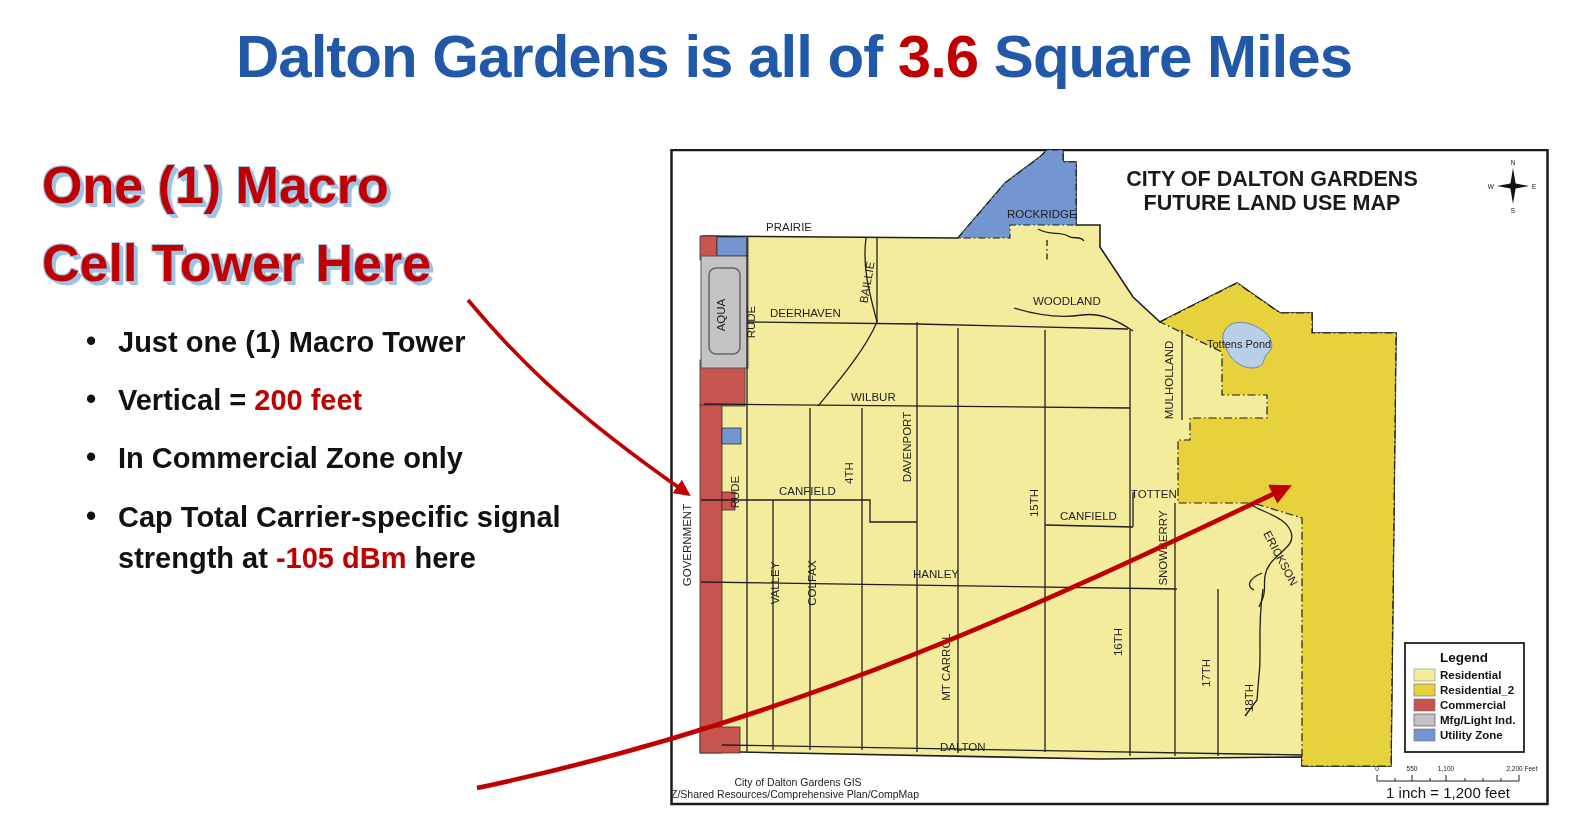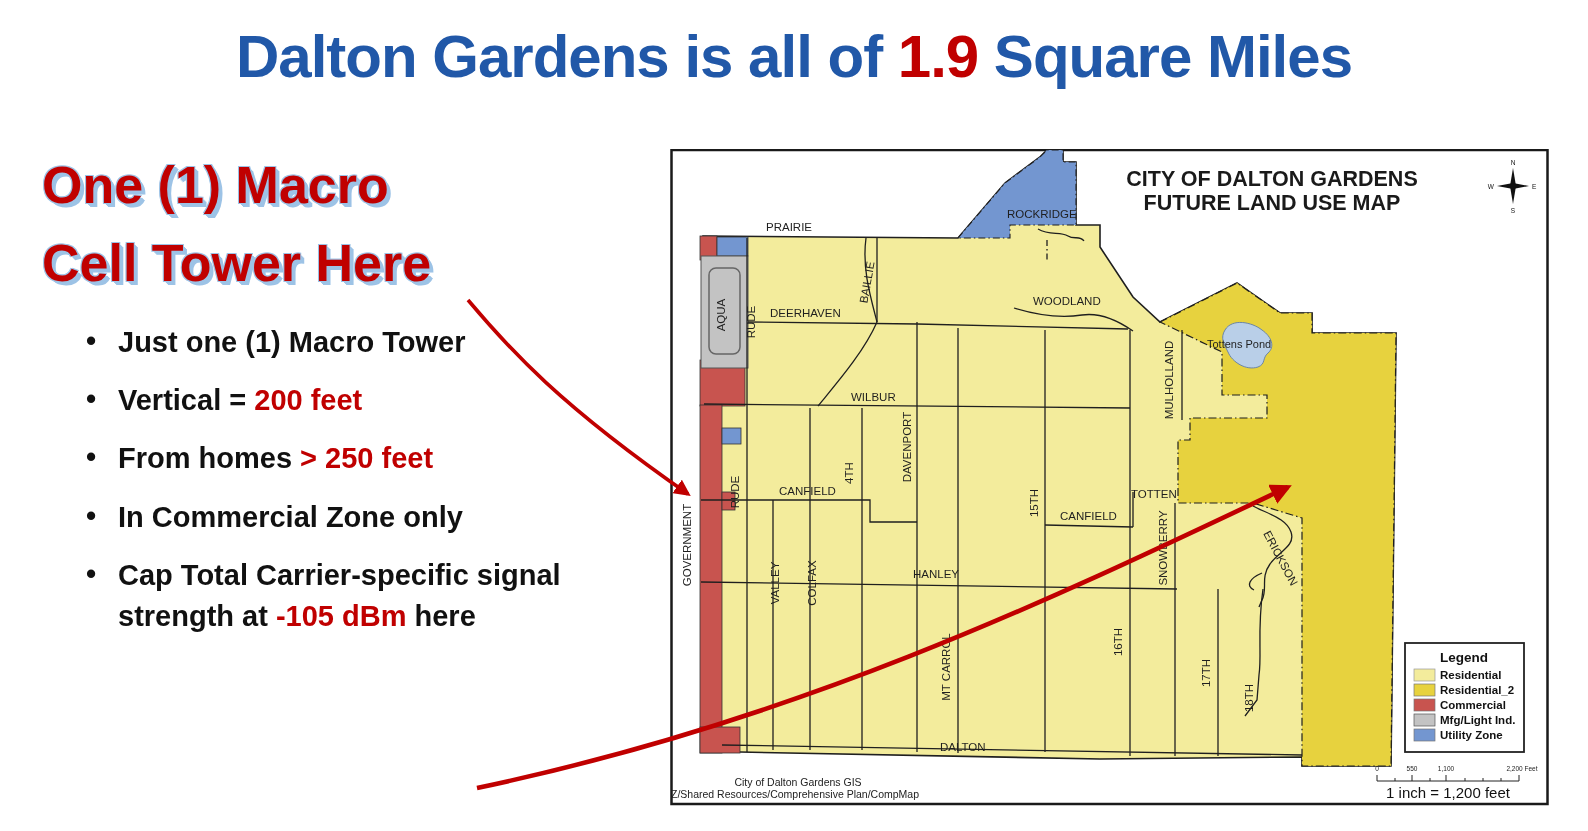--- a/index.html
+++ b/index.html
@@ -26,31 +26,30 @@
     position:relative;padding-left:34px;margin-bottom:17px;white-space:pre-wrap;
   }
   .bullets li::before{content:"\2022";position:absolute;left:2px;top:-1px;}
   .map-svg{position:absolute;left:670px;top:149px;width:880px;height:657px;}
   .arrows-svg{position:absolute;left:0;top:0;width:1588px;height:831px;pointer-events:none;}
   .map-label{font-family:"Liberation Sans",sans-serif;fill:#1f1f1f;}
 </style>
 </head>
 <body>
 
-<h1 class="slide-title"><span>Dalton Gardens is all of </span><span class="red">1.9</span><span> Square Miles</span></h1>
+<h1 class="slide-title"><span>Dalton Gardens is all of </span><span class="red">3.6</span><span> Square Miles</span></h1>
 
 <div class="callout">
   <div>One (1) Macro</div>
   <div>Cell Tower Here</div>
 </div>
 
 <ul class="bullets">
   <li><span>Just one (1) Macro Tower</span></li>
   <li><span>Vertical = </span><span class="red">200 feet</span></li>
-  <li><span>From homes </span><span class="red">&gt; 250 feet</span></li>
   <li><span>In Commercial Zone only</span></li>
   <li><span>Cap Total Carrier-specific signal
 strength at </span><span class="red">-105 dBm</span><span> here</span></li>
 </ul>
 
 <svg class="map-svg" viewBox="670 149 880 657">
 
   <rect x="671.5" y="150" width="876" height="654" fill="#ffffff" stroke="#1a1a1a" stroke-width="2.5"></rect>
 
   <path d="M703,236 L958,238 L1005,183 L1040,157 L1047,150 L1063,150 L1063,162 L1076,162 L1076,225 L1100,225 L1100,247 L1133,297 L1160,322 L1237,283 L1280,313 L1312,313 L1312,333 L1396,333 L1391,766 L1302,766 L1302,757 L1100,759 L740,752 L703,752 Z" fill="#F3EC9C" stroke="#1f1f1f" stroke-width="1.6"></path>

